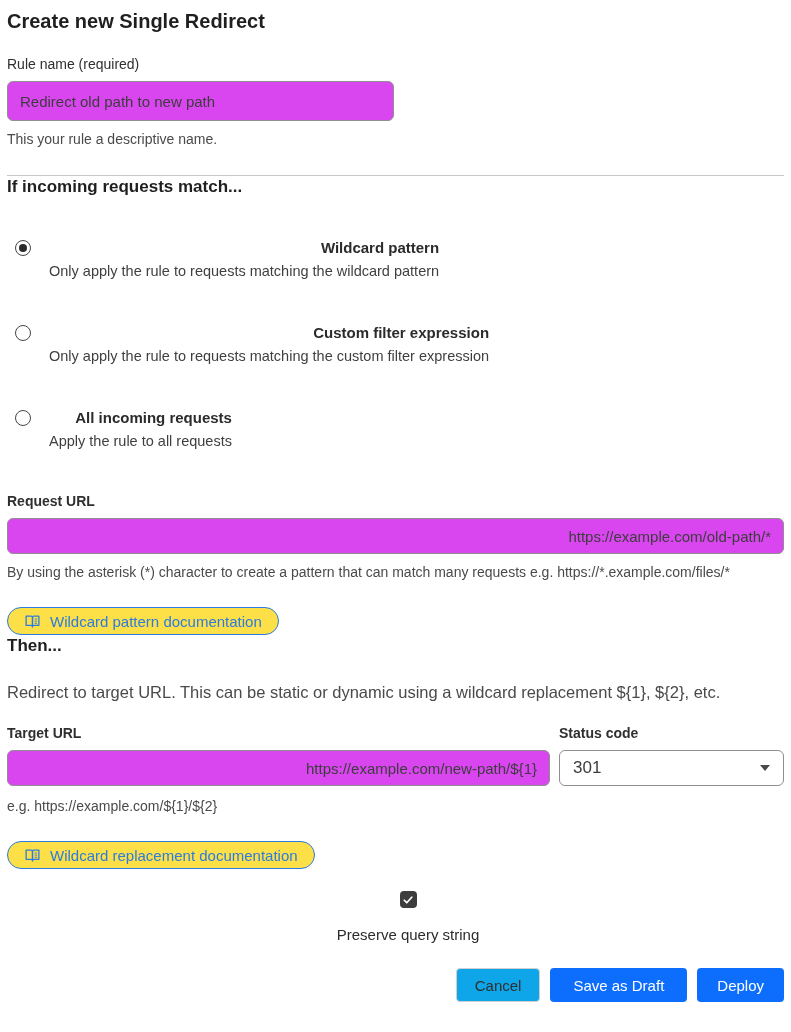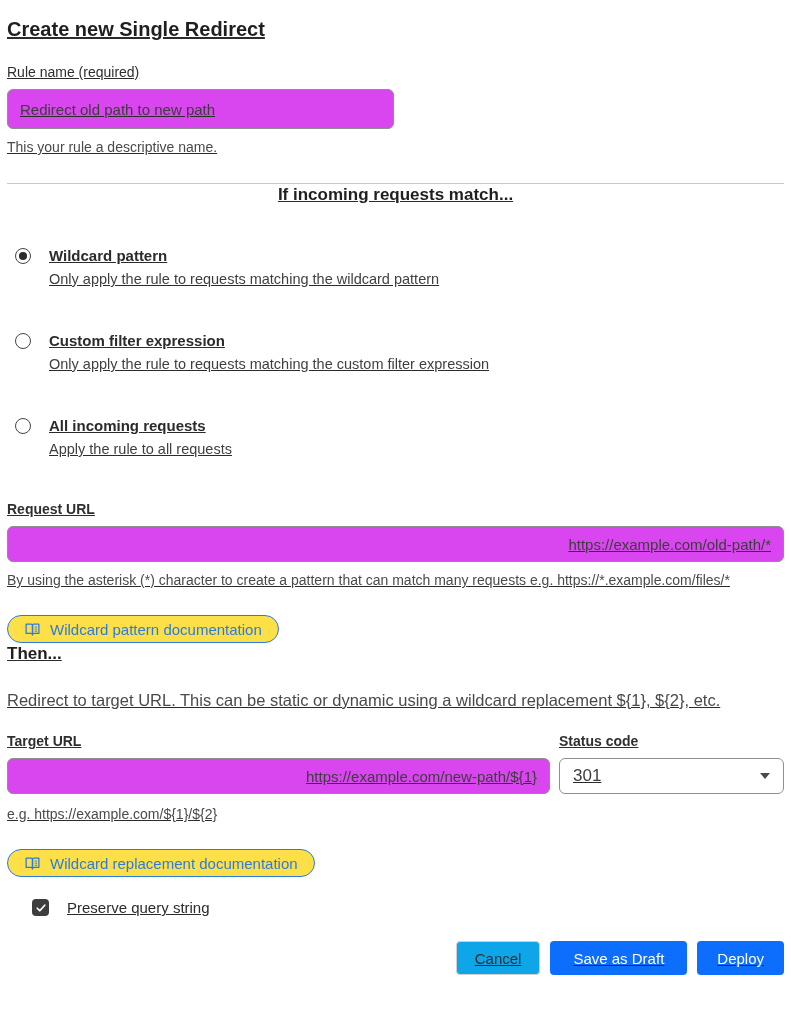--- a/index.html
+++ b/index.html
@@ -3,21 +3,21 @@
 <meta charset="utf-8">
 <style>
   * { box-sizing: border-box; }
   html, body { margin: 0; padding: 0; background: #ffffff; }
   body {
     width: 791px;
     font-family: "Liberation Sans", "DejaVu Sans", sans-serif;
     color: #2b2b2b;
     -webkit-font-smoothing: antialiased;
   }
-  main { padding: 16px 7px 10px; text-decoration: underline; }
+  main { padding: 8px 7px 10px; }
 
   h1.page-title {
     margin: 0;
     font-size: 20px;
     line-height: 26px;
     font-weight: 700;
     color: #1f1f1f;
   }
 
   .group-rule { margin-top: 22px; }
@@ -59,31 +59,32 @@
     border-top: 1px solid #c8c8c8;
   }
 
   h2.section-heading {
     margin: 0;
     font-size: 17px;
     line-height: 21px;
     font-weight: 700;
     color: #1f1f1f;
   }
-  .heading-match { margin-top: 31px; text-align: center; }
+  .heading-match { margin-top: 31px; }
   .heading-then { margin-top: 34px; }
 
   .radio-list { margin-top: 42px; }
   .radio-item {
     display: flex;
     align-items: flex-start;
     gap: 18px;
     margin-left: 8px;
     margin-bottom: 44px;
     cursor: pointer;
+    text-align: right;
   }
   .radio-list .radio-item:last-child { margin-bottom: 0; }
   .radio {
     flex: 0 0 auto;
     width: 16px; height: 16px;
     border: 1px solid #454545;
     border-radius: 50%;
     margin-top: 1px;
     display: flex; align-items: center; justify-content: center;
     background: #fff;
@@ -146,20 +147,21 @@
 
   .helper.eg { margin-top: 9px; }
 
   .checkbox-row {
     margin-top: 22px;
     margin-left: 25px;
     display: flex;
     align-items: center;
     gap: 18px;
     cursor: pointer;
+    flex-direction: column;
   }
   .checkbox {
     flex: 0 0 auto;
     width: 17px; height: 17px;
     background: #3d3d3d;
     border-radius: 4px;
     display: flex; align-items: center; justify-content: center;
   }
   .checkbox-label { font-size: 15px; color: #2b2b2b; }
 

